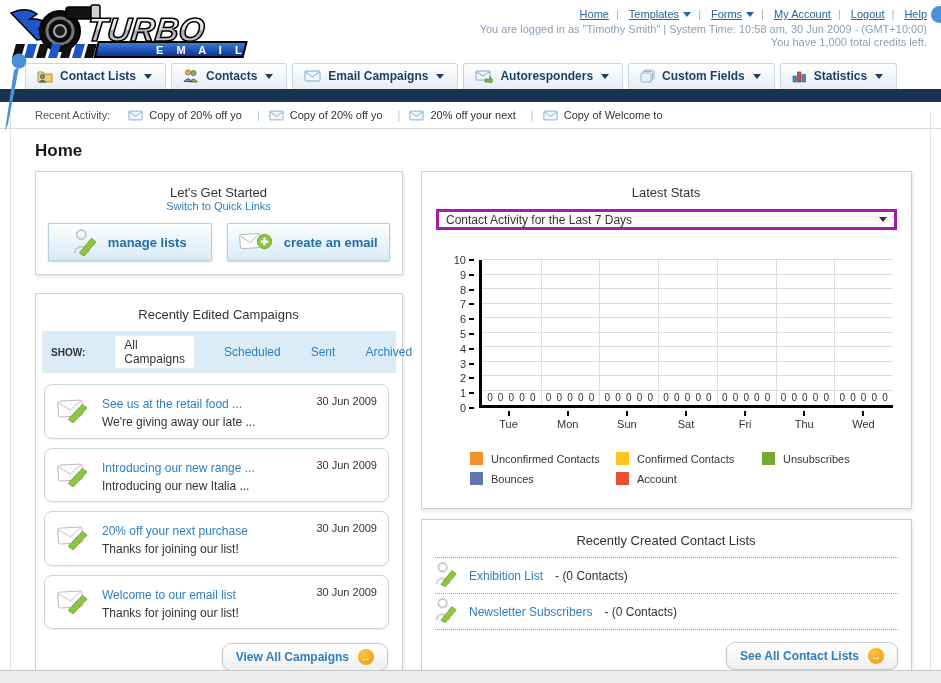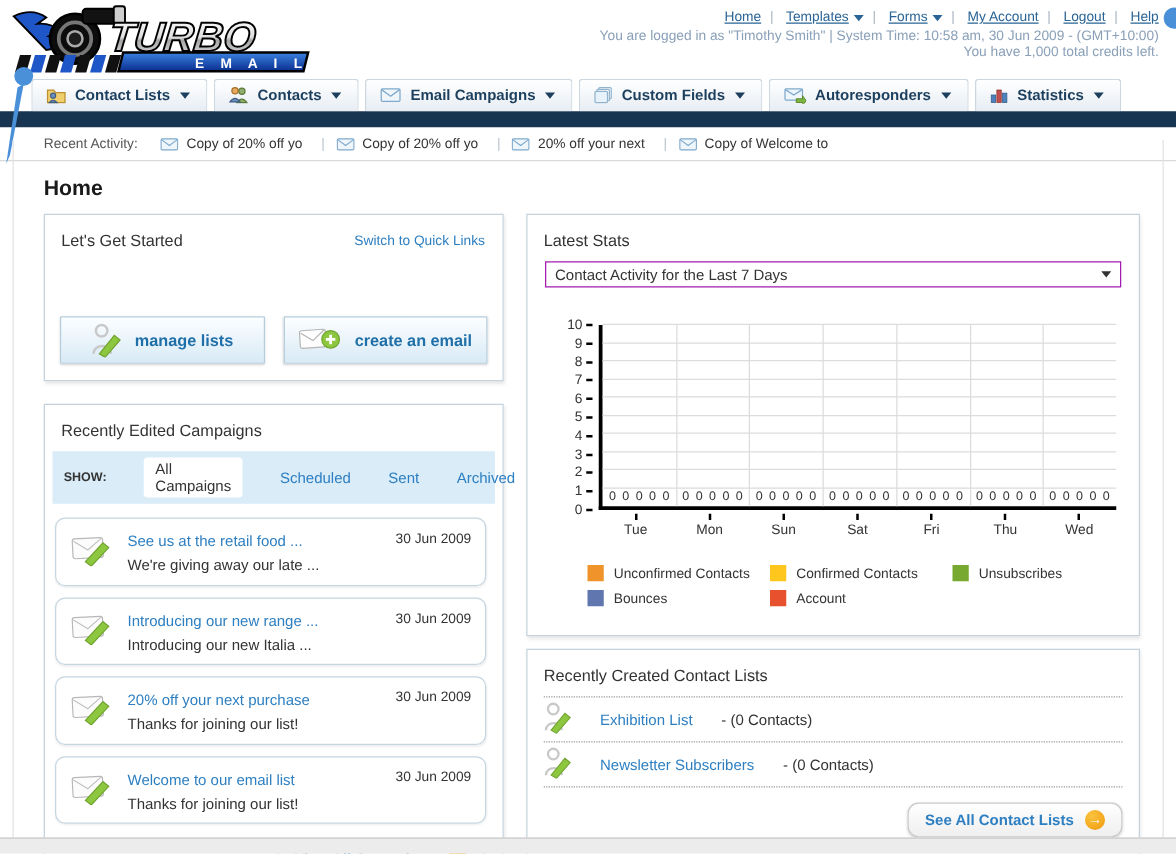--- a/index.html
+++ b/index.html
@@ -34,27 +34,27 @@
   .activity-label { margin-right:18px; color:#555; }
   .activity-item { display:inline-flex; align-items:center; gap:6px; color:#333; cursor:pointer; }
   .activity-item:not(:last-child)::after { content:"|"; color:#b9c4cd; margin:0 9px; }
   
   .page-title { font-size:17px; font-weight:bold; color:#1a1a1a; margin:12px 0 10px 35px; }
   .columns { display:flex; gap:18px; padding-left:35px; align-items:flex-start; }
   .left-col { width:368px; flex:none; }
   .right-col { width:491px; flex:none; }
   .box { border:1px solid #c6d3dc; background:#fff; box-shadow:1px 2px 3px rgba(0,0,0,0.10); }
   .box-head { display:flex; justify-content:space-between; align-items:center; padding:13px 14px 9px 13px;
-              font-size:13px; color:#333; }
+              font-size:13px; color:#333;flex-direction:column; }
   .link { color:#2d7fc1; cursor:pointer; text-decoration:none; }
   
   .gs-buttons { display:flex; gap:15px; padding:2px 12px 13px 12px; }
   .btn-big { flex:1; height:38px; display:flex; align-items:center; justify-content:center; gap:11px;
              background:linear-gradient(#fcfeff,#d8eaf6); border:1px solid #b7cedd; border-radius:1px;
-             box-shadow:0 1px 2px rgba(0,0,0,0.18); font-weight:bold; font-size:13px; color:#1f6fa8; cursor:pointer;margin-top:42px; }
+             box-shadow:0 1px 2px rgba(0,0,0,0.18); font-weight:bold; font-size:13px; color:#1f6fa8; cursor:pointer; }
   .switch-link { font-size:11px; }
   
   .campaigns-box { margin-top:18px; }
   .filter-bar { margin:0 6px; background:#d9ecf8; padding:5px 9px; display:flex; gap:30px;
                 align-items:center; font-size:12px; }
   .show-label { font-size:10px; font-weight:bold; color:#333; }
   .filter { color:#2d7fc1; cursor:pointer; }
   .filter.active { background:#fff; color:#333; padding:2px 9px; border-radius:3px; }
   .camp-list { padding:11px 13px 0 8px; }
   .camp-item { display:flex; align-items:center; border:1px solid #c5d6e0; border-radius:8px;
@@ -64,21 +64,21 @@
   .camp-title { font-size:12px; }
   .camp-sub { font-size:12px; color:#333; }
   .camp-date { font-size:11px; color:#333; align-self:flex-start; margin-top:4px; }
   .view-all-row { display:flex; justify-content:flex-end; padding:5px 14px 16px 0; }
   .btn-small { display:inline-flex; align-items:center; gap:9px; border:1px solid #c9c9c9; border-radius:9px;
                padding:5px 13px; background:linear-gradient(#ffffff,#efefef); color:#2d7fc1; font-weight:bold;
                font-size:12px; box-shadow:0 1px 2px rgba(0,0,0,0.15); cursor:pointer; }
   .arrow-circle { width:16px; height:16px; border-radius:50%; background:radial-gradient(circle at 35% 30%, #fac23d, #ef9a0e);
                   color:#fff; display:flex; align-items:center; justify-content:center; font-size:11px; font-weight:bold; }
   
-  .dropdown { margin:0 14px; border:1px solid #a21caf; height:21px; display:flex; align-items:center;
+  .dropdown { margin:0 14px; border:3px solid #a21caf; height:21px; display:flex; align-items:center;
               justify-content:space-between; padding:0 7px; font-size:12px; color:#333; background:#fff; cursor:pointer; }
   .dd-arrow { width:0; height:0; border-left:4px solid transparent; border-right:4px solid transparent;
               border-top:5px solid #333; }
   .chart-wrap { padding:30px 14px 0 24px; }
   .chart { position:relative; height:176px; }
   .y-col { position:absolute; left:0; top:0; width:28px; height:148px; }
   .y-lab { position:absolute; right:8px; font-size:11px; color:#333; transform:translateY(6px); }
   .y-tick { position:absolute; right:0; width:5px; height:2px; background:#000; transform:translateY(1px); }
   .plot { position:absolute; left:33px; top:0; right:4px; height:148px;
           border-left:3px solid #000; border-bottom:3px solid #000; }
@@ -90,21 +90,21 @@
   .x-row { position:absolute; left:33px; right:4px; top:151px; display:flex; }
   .x-cell { flex:1; display:flex; flex-direction:column; align-items:center; }
   .x-tick { width:2px; height:5px; background:#000; }
   .x-lab { font-size:11px; color:#333; margin-top:2px; }
   .legend { display:flex; flex-wrap:wrap; margin:16px 0 16px 48px; width:440px; }
   .legend-item { width:146px; display:flex; align-items:center; gap:8px; font-size:11px; color:#333; margin-bottom:7px; }
   .swatch { width:13px; height:13px; flex:none; }
   
   .contacts-box { margin-top:10px; }
   .dotted { border-top:1px dotted #999; margin:0 13px; }
-  .cl-item { display:flex; align-items:center; gap:23px; padding:3px 13px; font-size:12px; cursor:pointer; }
+  .cl-item { display:flex; align-items:center; gap:12px; padding:3px 13px; font-size:12px; cursor:pointer; }
   .cl-suffix { color:#333; }
   .see-all-row { display:flex; justify-content:flex-end; padding:12px 13px 14px 0; }
   
   .footer { position:absolute; bottom:0; left:0; right:0; height:13px; background:#ececec; border-top:1px solid #c9c9c9; }
   .edge-left  { position:absolute; left:10px;  top:112px; bottom:13px; width:1px; background:#e2e2e2; }
   .edge-right { position:absolute; right:10px; top:112px; bottom:13px; width:1px; background:#e2e2e2; }
 </style>
 </head>
 <body>
 
@@ -203,35 +203,35 @@
   </div>
   <div class="tab">
     <svg width="17" height="12" viewBox="0 0 17 12">
       <rect x="1" y="1" width="15" height="10" rx="1" fill="#eef6fc" stroke="#7fa9cc"></rect>
       <path d="M1 1.5 L8.5 7 L16 1.5" fill="none" stroke="#7fa9cc"></path>
     </svg>
     <span>Email Campaigns</span>
     <span class="tri-down"></span>
   </div>
   <div class="tab">
+    <svg width="18" height="13" viewBox="0 0 18 13">
+      <rect x="1" y="1" width="14" height="9" rx="1" fill="#eef6fc" stroke="#7fa9cc"></rect>
+      <path d="M1 1.5 L8 6 L15 1.5" fill="none" stroke="#7fa9cc"></path>
+      <path d="M10 9 l5 0 l0 -2.5 l3 4 l-3 4 l0 -2.5 l-5 0 z" fill="#7cb540" stroke="#538021" stroke-width="0.7"></path>
+    </svg>
+    <span>Autoresponders</span>
+    <span class="tri-down"></span>
+  </div>
+  <div class="tab">
     <svg width="15" height="14" viewBox="0 0 15 14">
       <rect x="4" y="1" width="10" height="9" rx="1" fill="#ffffff" stroke="#8fb3cf"></rect>
       <rect x="2.5" y="2.5" width="10" height="9" rx="1" fill="#ffffff" stroke="#8fb3cf"></rect>
       <rect x="1" y="4" width="10" height="9" rx="1" fill="#e8f2fa" stroke="#8fb3cf"></rect>
     </svg>
     <span>Custom Fields</span>
-    <span class="tri-down"></span>
-  </div>
-  <div class="tab">
-    <svg width="18" height="13" viewBox="0 0 18 13">
-      <rect x="1" y="1" width="14" height="9" rx="1" fill="#eef6fc" stroke="#7fa9cc"></rect>
-      <path d="M1 1.5 L8 6 L15 1.5" fill="none" stroke="#7fa9cc"></path>
-      <path d="M10 9 l5 0 l0 -2.5 l3 4 l-3 4 l0 -2.5 l-5 0 z" fill="#7cb540" stroke="#538021" stroke-width="0.7"></path>
-    </svg>
-    <span>Autoresponders</span>
     <span class="tri-down"></span>
   </div>
   <div class="tab">
     <svg width="15" height="13" viewBox="0 0 15 13">
       <rect x="1" y="6" width="3.5" height="6" fill="#4f81bd" stroke="#2f5a8a" stroke-width="0.6"></rect>
       <rect x="5.5" y="2" width="3.5" height="10" fill="#c0504d" stroke="#8c2f2c" stroke-width="0.6"></rect>
       <rect x="10" y="4.5" width="3.5" height="7.5" fill="#4f81bd" stroke="#2f5a8a" stroke-width="0.6"></rect>
     </svg>
     <span>Statistics</span>
     <span class="tri-down"></span>

